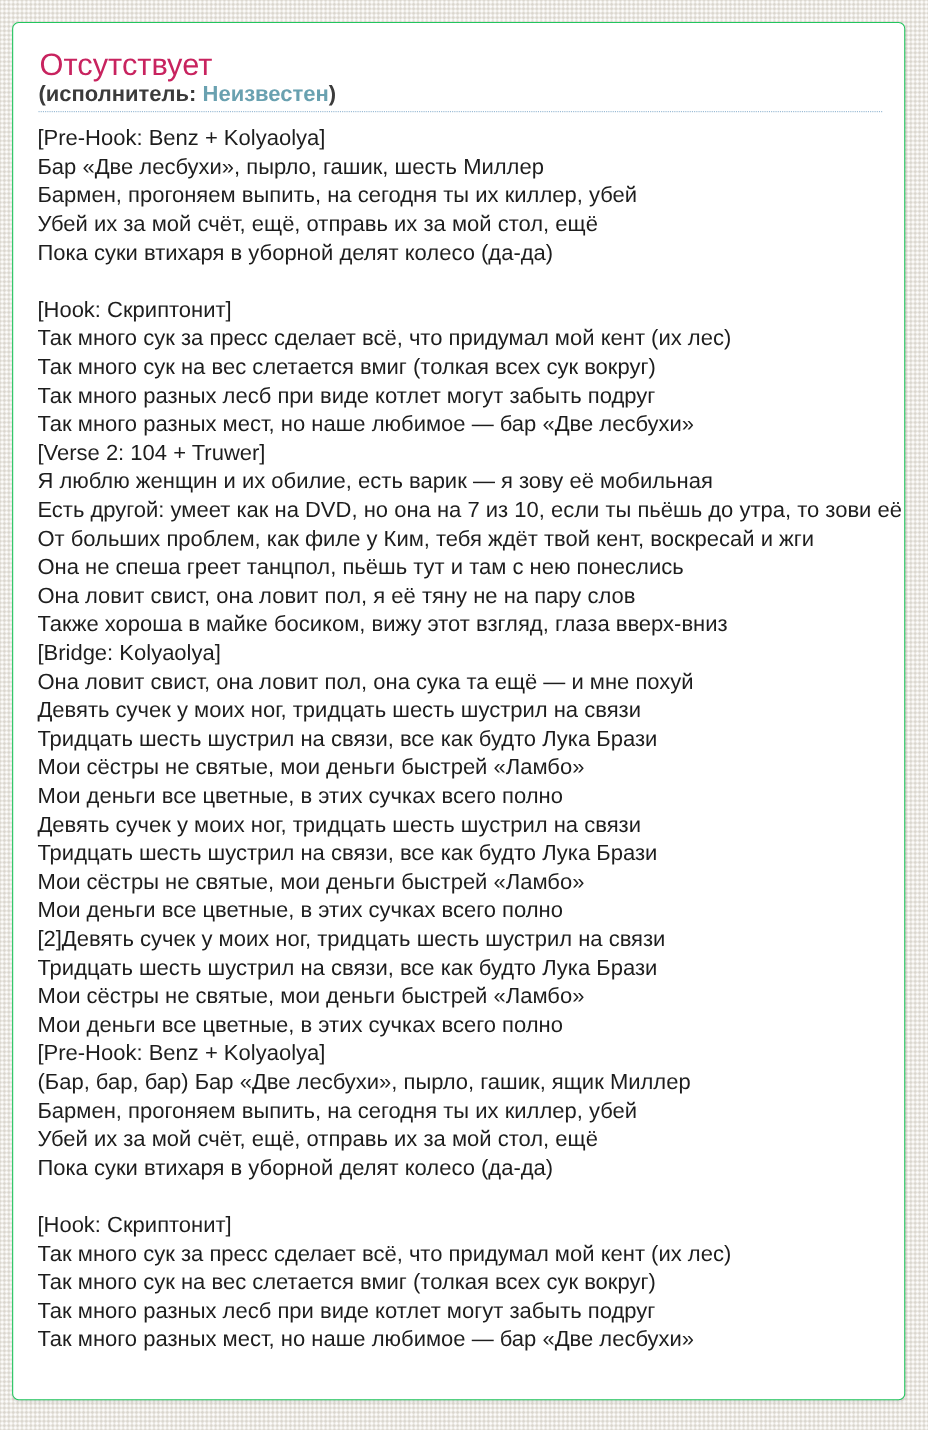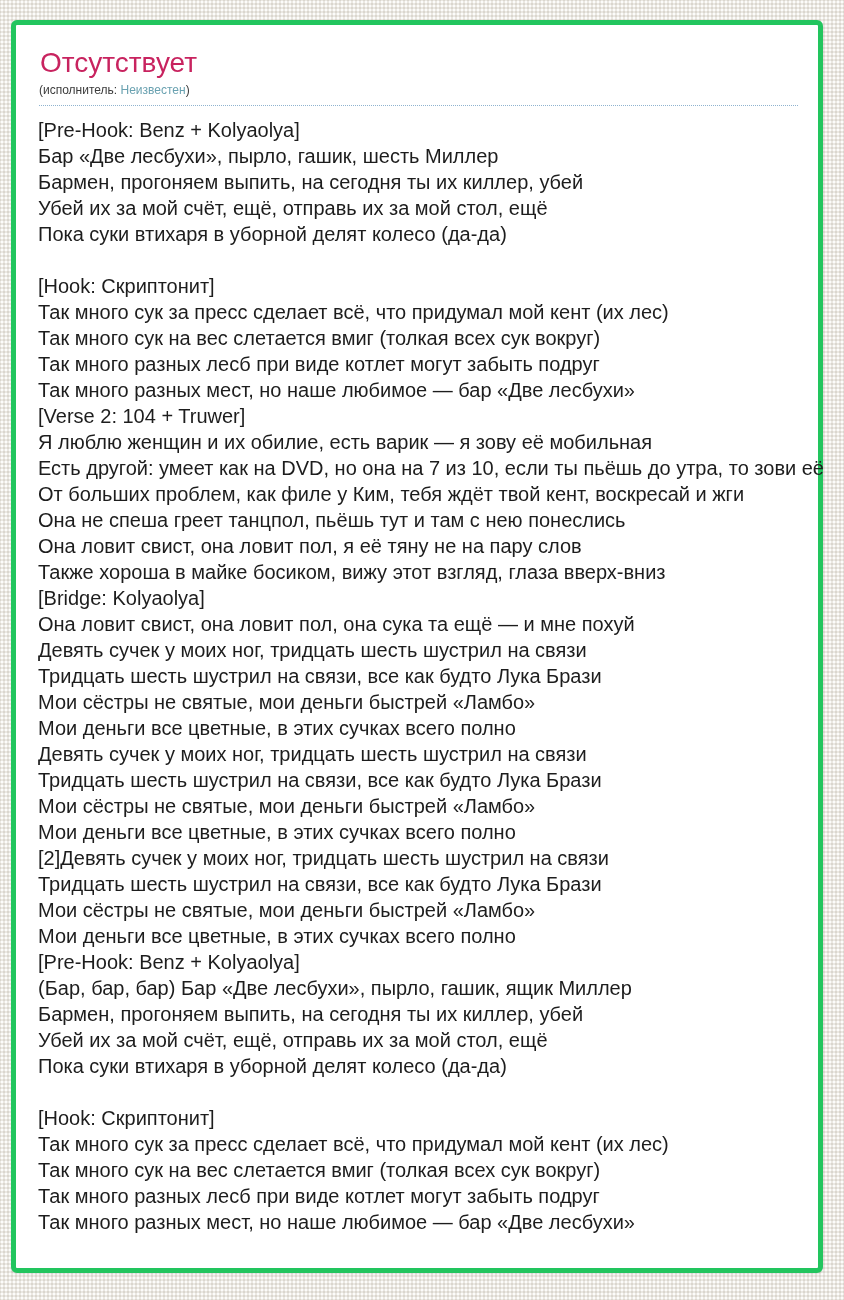--- a/index.html
+++ b/index.html
@@ -22,42 +22,43 @@
       radial-gradient(rgba(255,255,255,.85) 1px, transparent 1.3px),
       radial-gradient(rgba(178,172,160,.30) 1px, transparent 1.3px);
     background-size:4px 4px;
     background-position:0 0, 2px 2px;
   }
   .card{
     position:absolute;
     left:11px;top:20px;
     width:812px;height:1253px;
     background:var(--c-card);
-    border:5px solid #22c55e;
+    border:1px solid #22c55e;
     border-radius:6px;
     box-shadow:0 1px 2px rgba(0,0,0,.10);
     padding:23px 20px 20px 22px;
     overflow:visible;
   }
   h1.song-title{
     margin:0 0 3px 2px;
     font-size:28px;
     line-height:30px;
     font-weight:400;
     color:var(--c-title);
     white-space:nowrap;
   }
   .artist-line{
     margin-left:1px;
-    font-size:12px;
+    font-size:20px;
     line-height:18px;
     color:#3b3b3b;
     padding-bottom:6px;
     border-bottom:1px dotted var(--c-sep);
     white-space:nowrap;
+    font-weight:bold;
   }
   .artist-link{
     color:var(--c-link);
     text-decoration:none;
     cursor:pointer;
   }
   .lyrics{
     margin-top:11px;
     font-size:20px;
     line-height:26px;

